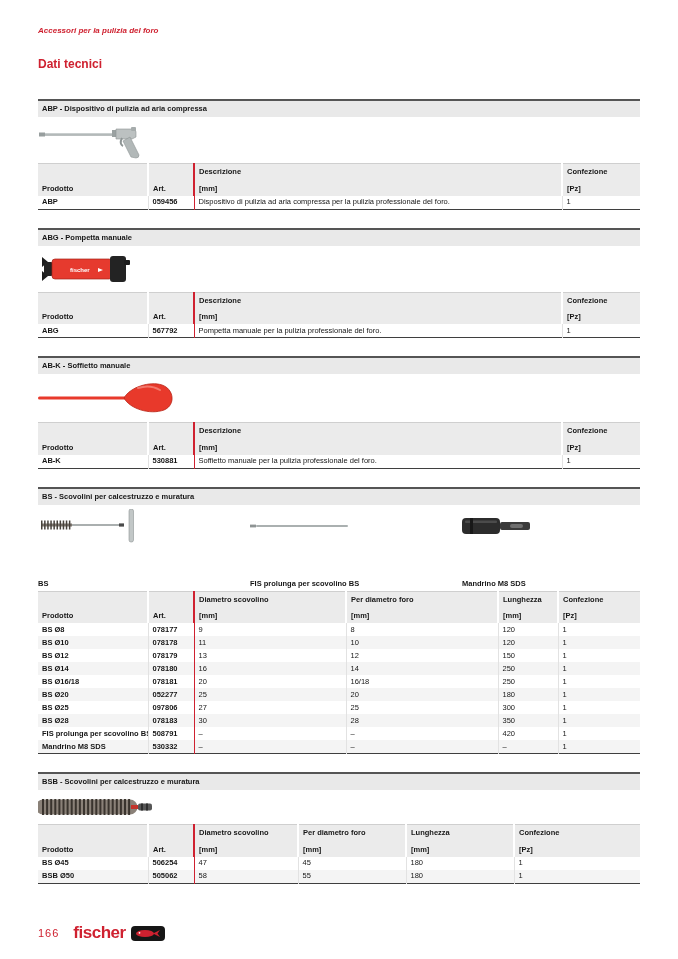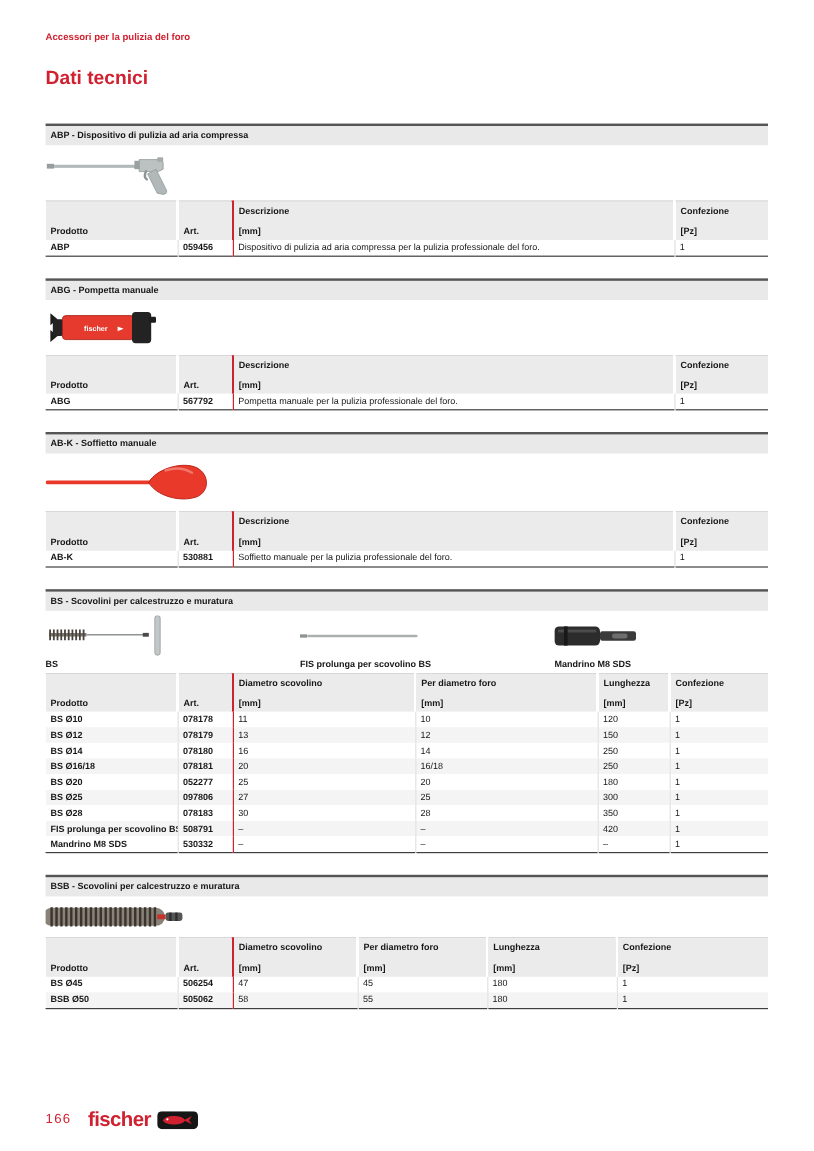--- a/index.html
+++ b/index.html
@@ -10,22 +10,22 @@
     --row-alt:#f4f4f4;
     --dark-border:#3f3f3f;
   }
   *{margin:0;padding:0;box-sizing:border-box;}
   html,body{background:#fff;}
   .page{
     width:678px;height:959px;position:relative;background:#fff;
     font-family:"Liberation Sans",sans-serif;color:var(--ink);
     padding:0 38px;overflow:hidden;
   }
-  .breadcrumb{padding-top:26px;font-size:8px;font-weight:bold;color:var(--red);}
-  .page-title{margin-top:22px;font-size:16px;font-weight:bold;color:var(--red);}
+  .breadcrumb{padding-top:26px;font-size:8px;font-weight:bold;color:var(--red);font-style:italic;}
+  .page-title{margin-top:22px;font-size:12px;font-weight:bold;color:var(--red);}
   .sections{margin-top:28px;}
   section{margin-bottom:18px;}
   .bar{
     border-top:2px solid #555;background:var(--bar-bg);
     font-size:7.5px;font-weight:bold;padding:3px 4px 4px;color:var(--ink);
   }
   .imgrow{display:flex;align-items:center;min-height:40px;margin:3px 0 3px;}
   
   table{width:100%;table-layout:fixed;border-collapse:collapse;
         border-top:1px solid #cfcfcf;border-bottom:1.5px solid var(--dark-border);}
@@ -45,21 +45,21 @@
   td.c2{border-left:1.5px solid var(--red);}
   td.c0,td.c1{font-weight:bold;}
   tbody tr:nth-child(even){background:var(--row-alt);}
   .t-simple .c0{width:110px}.t-simple .c1{width:46px}.t-simple .c3{width:78px}
   .t-bs .c0{width:110px}.t-bs .c1{width:46px}.t-bs .c2{width:152px}
   .t-bs .c3{width:152px}.t-bs .c4{width:60px}
   .t-bsb .c0{width:110px}.t-bsb .c1{width:46px}.t-bsb .c2{width:104px}
   .t-bsb .c3{width:108px}.t-bsb .c4{width:108px}
   
   .bs-imgrow{display:flex;margin:4px 0 3px;}
-  .bs-col{display:flex;flex-direction:column;justify-content:flex-end;}
+  .bs-col{display:flex;flex-direction:column;justify-content:flex-end;gap:34px;}
   .bs-col .img{height:34px;display:flex;align-items:center;}
   .bs-col .lbl{font-weight:bold;font-size:7.5px;margin-top:2px;}
   .bs-col.w1{width:212px}.bs-col.w2{width:212px}.bs-col.w3{flex:1}
   
   .footer{position:absolute;left:38px;bottom:16px;display:flex;align-items:center;}
   .pagenum{font-size:11px;color:var(--red);letter-spacing:1px;}
   .brandwrap{display:flex;align-items:center;margin-left:14px;}
   .brand{font-size:17px;font-weight:bold;color:var(--red);letter-spacing:-0.5px;}
   .fishbadge{margin-left:5px;}
 </style>
@@ -266,20 +266,28 @@
                 <div class="h-bot">[mm]</div>
               </th>
               <th class="c5">
                 <div class="h-top">Confezione</div>
                 <div class="h-bot">[Pz]</div>
               </th>
             </tr>
           </thead>
           <tbody>
             <tr>
+              <td class="c0">BS Ø8</td>
+              <td class="c1">078177</td>
+              <td class="c2">9</td>
+              <td class="c3">8</td>
+              <td class="c4">120</td>
+              <td class="c5">1</td>
+            </tr>
+            <tr>
               <td class="c0">BS Ø10</td>
               <td class="c1">078178</td>
               <td class="c2">11</td>
               <td class="c3">10</td>
               <td class="c4">120</td>
               <td class="c5">1</td>
             </tr>
             <tr>
               <td class="c0">BS Ø12</td>
               <td class="c1">078179</td>

